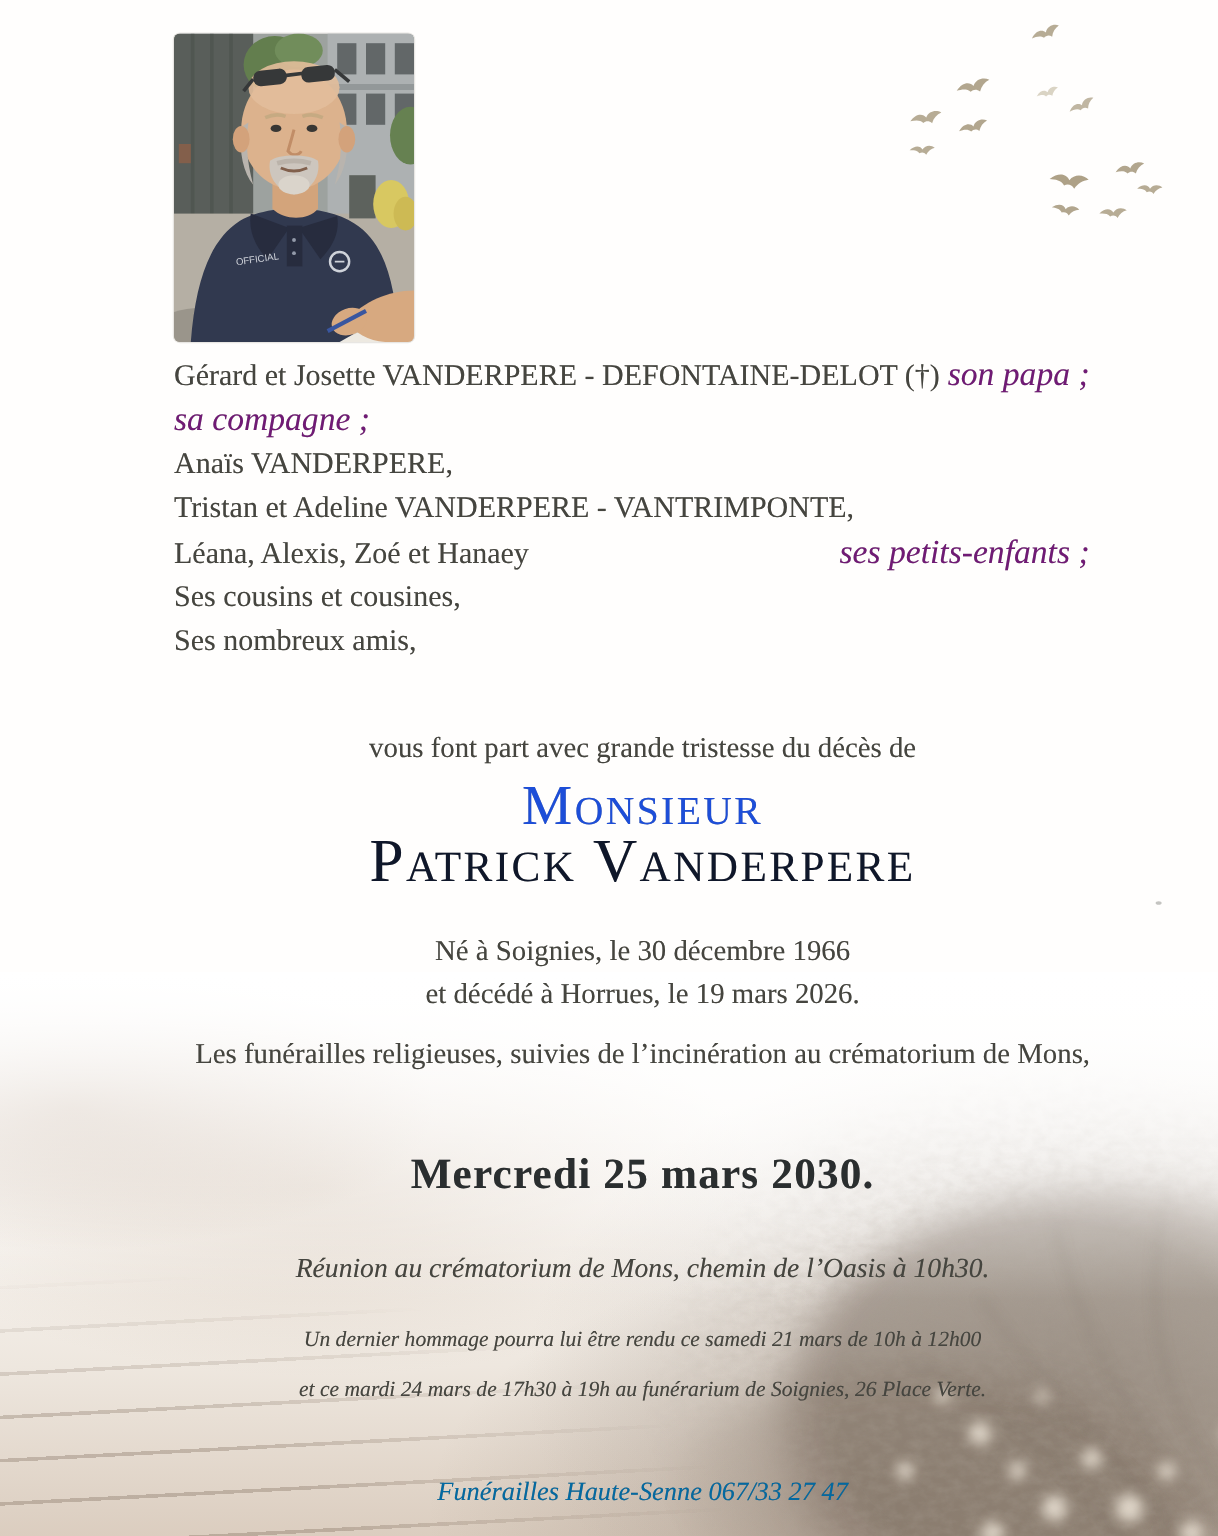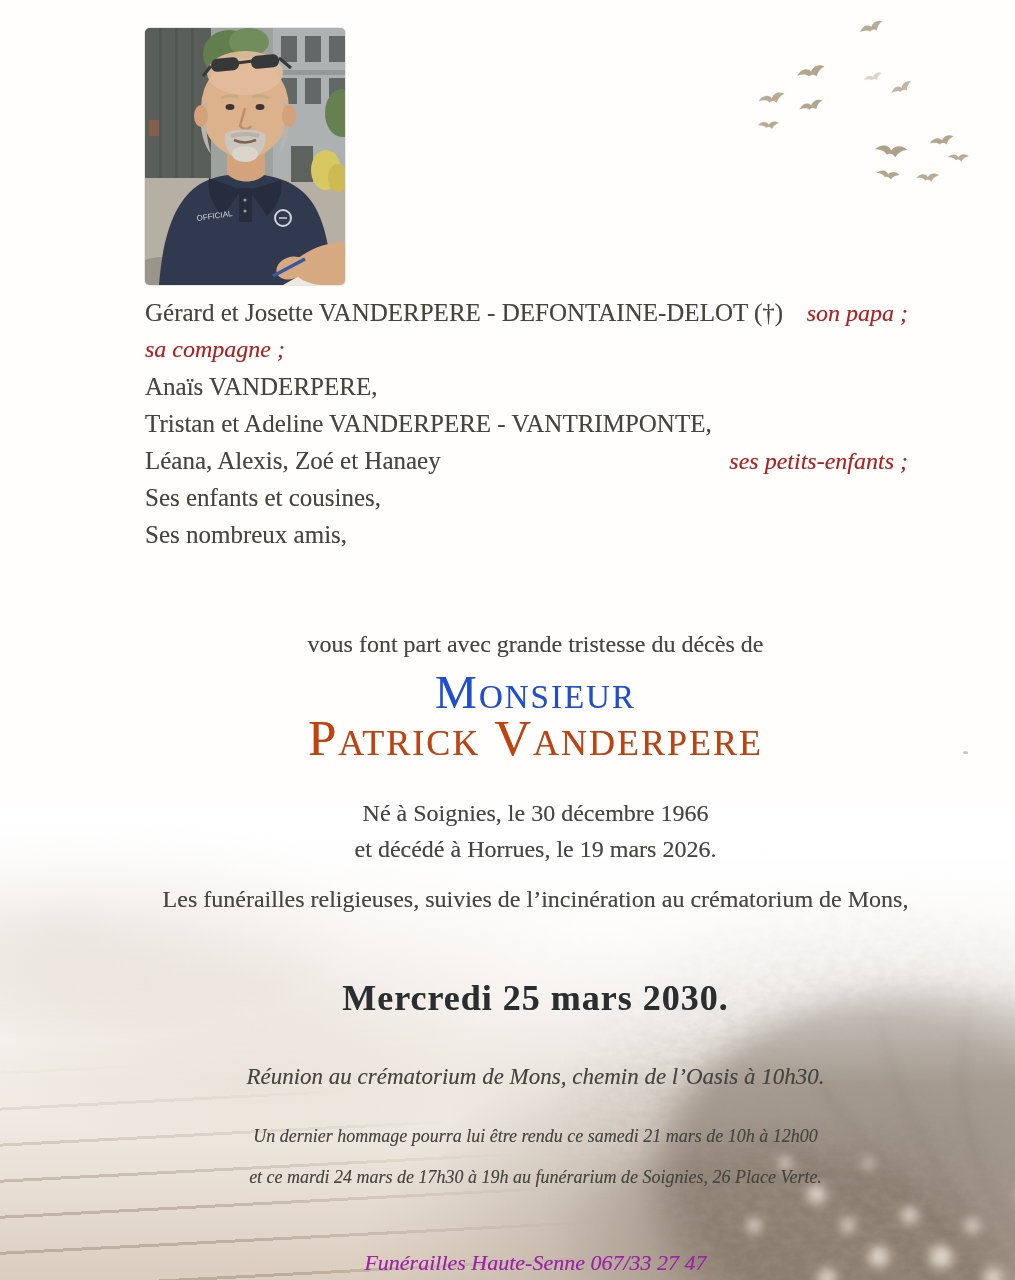--- a/index.html
+++ b/index.html
@@ -47,33 +47,33 @@
   
   .portrait{position:absolute;left:145px;top:28px;width:200px;height:257px;z-index:2;
     border-radius:5px;box-shadow:0 0 0 1px rgba(190,185,178,0.35);}
   
   .birds{position:absolute;left:740px;top:18px;width:240px;height:180px;z-index:2;}
   
   .txt{position:absolute;z-index:3;text-shadow:0 0 0.5px rgba(75,72,66,0.45);}
   .family{left:145px;right:107px;top:294px;}
   .frow{display:flex;justify-content:space-between;align-items:baseline;
     height:37px;line-height:37px;font-size:25px;}
-  .frel{font-style:italic;font-size:24px;color:#b91c1c;}
-  .center{left:56px;right:0;text-align:center;margin-top:20px;}
+  .frel{font-style:italic;font-size:28px;color:#701a75;}
+  .center{left:56px;right:0;text-align:center;}
   .intro{top:606px;font-size:24px;line-height:36px;}
   .title{top:645px;font-size:47px;line-height:54px;font-variant:small-caps;
     letter-spacing:2px;color:#1d4ed8;}
   .dname{top:689px;font-size:51px;line-height:58px;font-variant:small-caps;
-    letter-spacing:2px;color:#c2410c;}
+    letter-spacing:2px;color:#0f172a;}
   .life{top:775px;font-size:24px;line-height:36px;}
   .ceremony{top:862px;font-size:24px;line-height:34px;}
   .fdate{top:956px;font-size:36px;line-height:44px;font-weight:bold;color:#2a2e2f;letter-spacing:1px;}
   .meeting{top:1040px;font-size:23px;line-height:34px;font-style:italic;}
   .tribute{top:1096px;font-size:18px;line-height:41px;font-style:italic;}
-  .footer{top:1228px;font-size:22px;line-height:30px;font-style:italic;color:#a21caf;}
+  .footer{top:1228px;font-size:22px;line-height:30px;font-style:italic;color:#0369a1;}
 </style>
 </head>
 <body>
 
 <div class="page">
 
   <div class="scene">
     <div class="mist"></div>
     <div class="planks"></div>
     <svg class="brush" viewBox="0 0 520 430" aria-hidden="true">
@@ -231,21 +231,21 @@
     </div>
     <div class="frow">
       <span class="fname">Tristan et Adeline VANDERPERE - VANTRIMPONTE,</span>
       <span class="frel"></span>
     </div>
     <div class="frow">
       <span class="fname">Léana, Alexis, Zoé et Hanaey</span>
       <span class="frel">ses petits-enfants ;</span>
     </div>
     <div class="frow">
-      <span class="fname">Ses enfants et cousines,</span>
+      <span class="fname">Ses cousins et cousines,</span>
       <span class="frel"></span>
     </div>
     <div class="frow">
       <span class="fname">Ses nombreux amis,</span>
       <span class="frel"></span>
     </div>
   </div>
 
   <div class="txt center intro">vous font part avec grande tristesse du décès de</div>
   <div class="txt center title">Monsieur</div>

